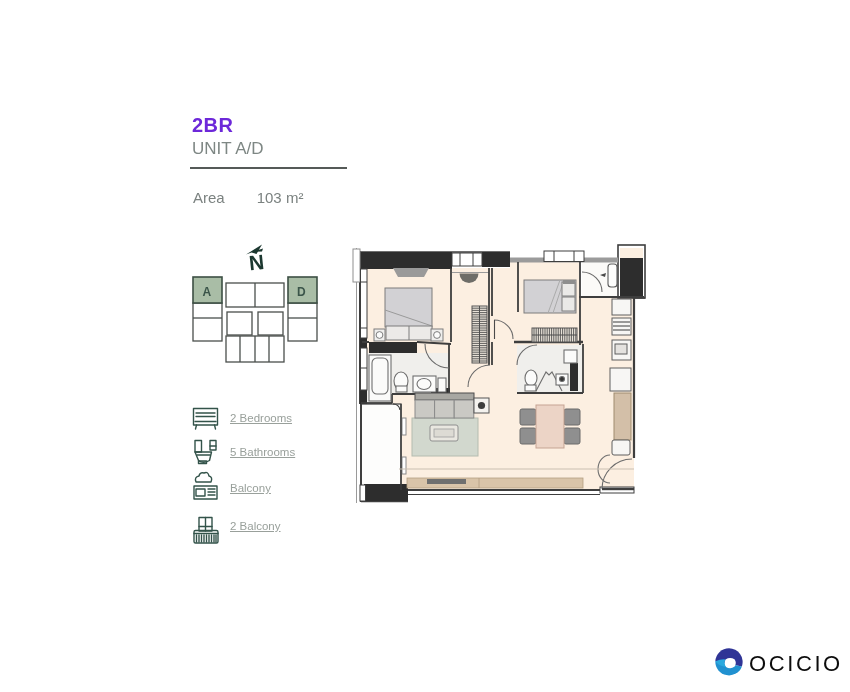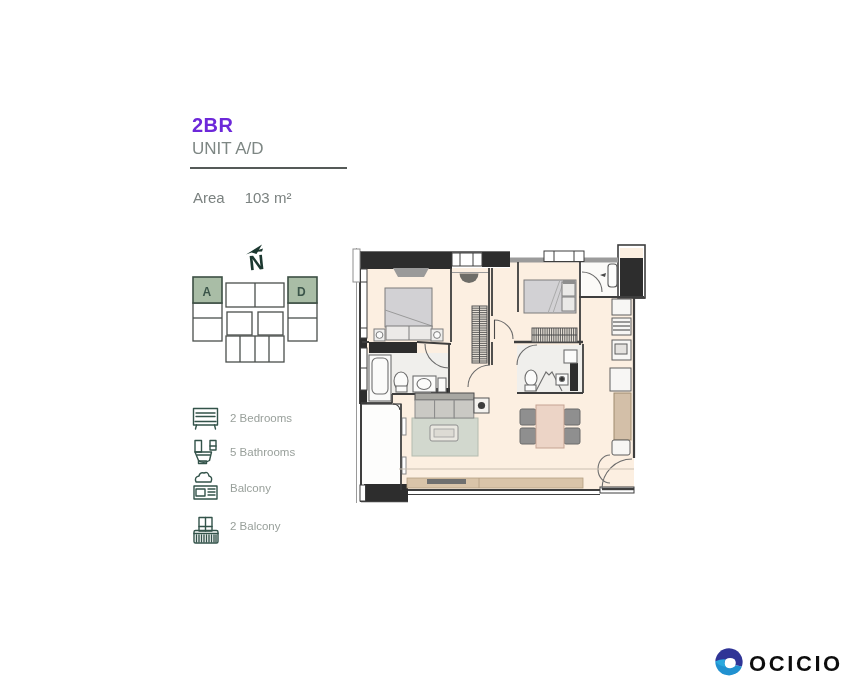--- a/index.html
+++ b/index.html
@@ -3,23 +3,23 @@
 <meta charset="utf-8">
 <style>
   html,body{margin:0;padding:0;}
   body{width:850px;height:692px;background:#ffffff;position:relative;overflow:hidden;
        font-family:"Liberation Sans", sans-serif;}
   .abs{position:absolute;}
   #t1{left:192px;top:114px;font-size:20px;font-weight:bold;color:#6d28d9;letter-spacing:.5px;}
   #t2{left:192px;top:139px;font-size:17px;color:#7e8784;text-align:center;}
   #rule{left:190px;top:167px;width:157px;height:2px;background:#555a58;}
   #t3{left:193px;top:189px;font-size:15px;color:#7b8280;}
-  #t3 span{margin-left:20px;text-align:right;}
-  .ltxt{font-size:11.5px;color:#99a09b;}
-  #lgtext{left:749px;top:651px;font-size:22px;font-weight:bold;letter-spacing:2.6px;color:#0d0d0d;}
+  #t3 span{margin-left:32px;text-align:right;}
+  .ltxt{font-size:11.5px;color:#99a09b;text-decoration:underline;}
+  #lgtext{left:749px;top:651px;font-size:22px;font-weight:normal;letter-spacing:2.6px;color:#0d0d0d;}
 </style>
 </head>
 <body>
   <div class="abs" id="t1">2BR</div>
   <div class="abs" id="t2">UNIT A/D</div>
   <div class="abs" id="rule"></div>
   <div class="abs" id="t3">Area<span>103 m²</span></div>
 
   <div class="abs ltxt" style="left:230px;top:412px;">2 Bedrooms</div>
   <div class="abs ltxt" style="left:230px;top:446px;">5 Bathrooms</div>

